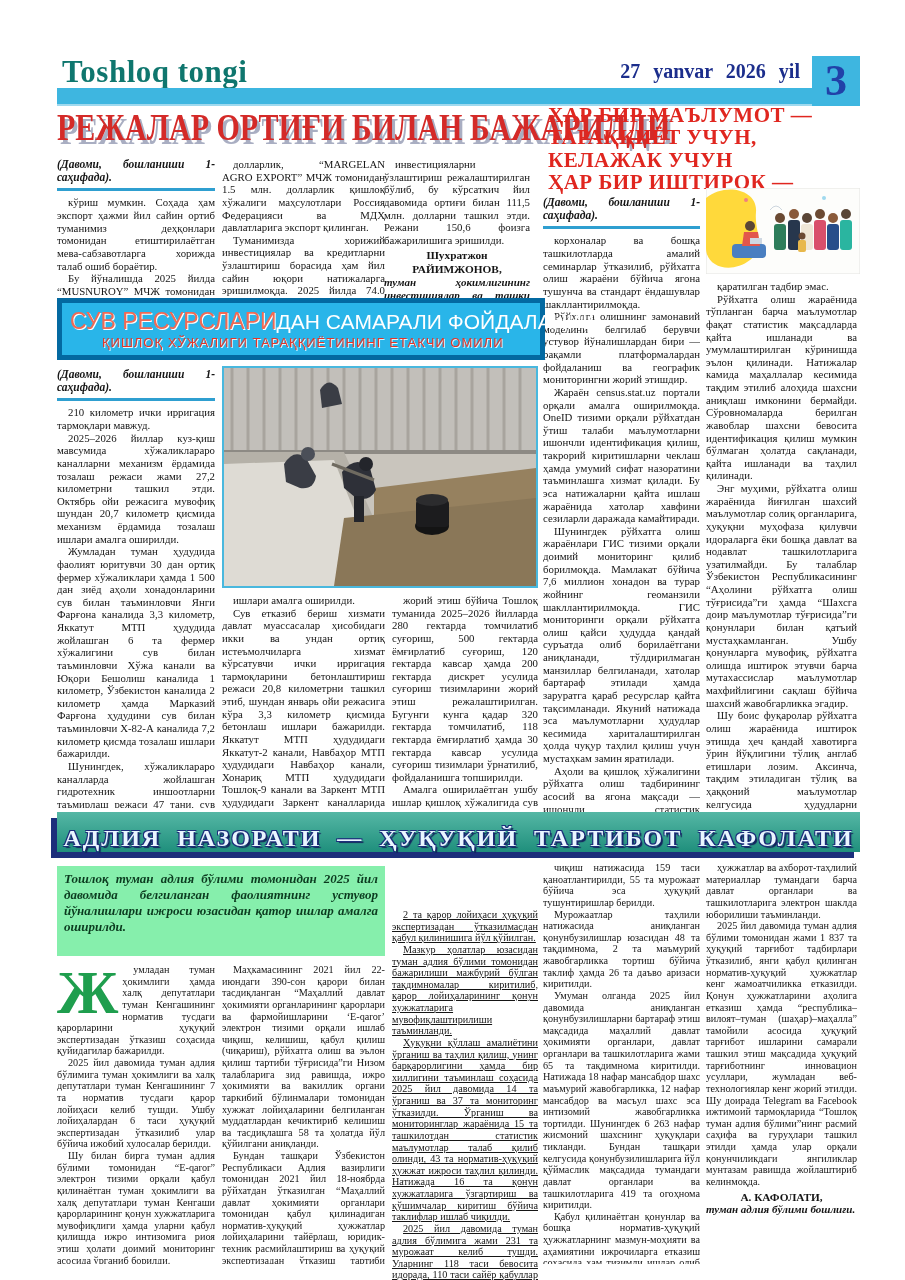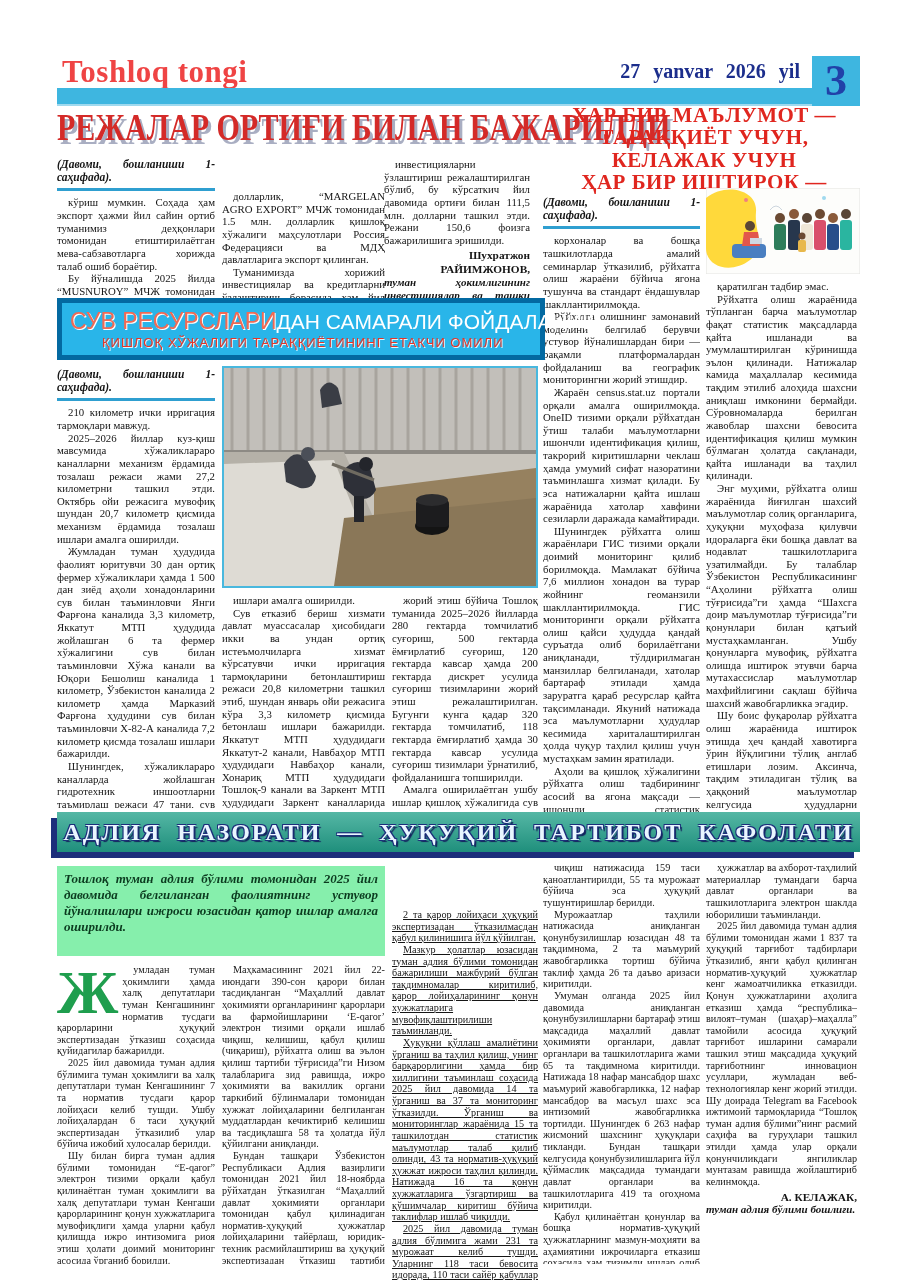--- a/index.html
+++ b/index.html
@@ -1,45 +1,45 @@
 <!DOCTYPE html>
 <html><head>
 <meta charset="utf-8">
 <style>
   html,body{margin:0;padding:0;background:#ffffff;}
   .page{position:relative;width:905px;height:1280px;background:#fff;overflow:hidden;
         font-family:"Liberation Serif",serif;color:#151515;}
   
   .masthead{position:absolute;left:62px;top:54px;font-size:31px;font-weight:bold;
-            color:#ef4444;letter-spacing:.5px;}
+            color:#0f766e;letter-spacing:.5px;}
   .header-bar{position:absolute;left:57px;top:88px;width:803px;height:16px;
               background:#3eb6e0;border-bottom:2px solid #9fd9ee;}
   .issue-date{position:absolute;left:560px;top:60px;width:240px;text-align:right;
               font-size:20px;font-weight:bold;color:#1c2e8c;word-spacing:8px;}
   .page-num-box{position:absolute;left:812px;top:56px;width:48px;height:50px;
                 background:#3eb6e0;display:flex;align-items:center;justify-content:center;}
   .page-num{font-size:44px;font-weight:bold;color:#2141a8;line-height:1;}
   
   .plans-headline{position:absolute;left:57px;top:106px;width:488px;text-align:center;
                   font-size:30px;font-weight:bold;color:#d42a28;letter-spacing:0px;
                   transform:scaleY(1.25);transform-origin:top;
                   text-shadow:3px 3px 0 #a9aec2;white-space:nowrap;}
   .cen-headline{position:absolute;left:548px;top:104px;width:312px;}
-  .cen-headline p{margin:0;padding:0;text-indent:0 !important;text-align:center;
+  .cen-headline p{margin:0;padding:0;text-indent:0 !important;text-align:left;
                   font-size:21px;font-weight:bold;color:#e0261f;line-height:1.07;
                   letter-spacing:.5px;white-space:nowrap;}
   
   .col{position:absolute;text-align:justify;font-size:10.8px;line-height:1.17;
        overflow:hidden;}
   .col p{margin:0;text-indent:11px;}
   .cont{font-weight:bold;font-style:italic;font-size:11.5px;line-height:1.15;
         margin-bottom:2px;}
   .rule{height:3px;background:#2f9fd0;margin:4px 0 5px 0;}
   .byline{margin-top:3px;}
-  .byline-name{text-align:right;font-weight:bold;font-size:11.3px;}
+  .byline-name{text-align:center;font-weight:bold;font-size:11.3px;}
   .byline-role{font-weight:bold;font-style:italic;font-size:11px;text-align:justify;}
   .bot{font-size:10.2px;line-height:1.14;}
   
   .water-banner{position:absolute;left:57px;top:298px;width:488px;height:62px;
                 background:#29b5e9;border:5px solid #0369a1;
                 font-family:"Liberation Sans",sans-serif;font-weight:normal;
                 display:flex;flex-direction:column;justify-content:center;
                 padding:2px 8px;box-sizing:border-box;}
   .wb-line1{font-size:21px;line-height:1.15;white-space:nowrap;}
   .wb-accent{color:#ef6a55;text-shadow:1px 1px 0 #ffffff;font-size:23px;}
@@ -47,21 +47,21 @@
   .wb-line2{font-size:13px;color:#e53528;letter-spacing:1px;white-space:nowrap;
             text-shadow:1px 1px 0 rgba(255,255,255,.85);margin-left:32px;}
   
   .photo{position:absolute;left:222px;top:366px;width:316px;height:222px;
          border:2px solid #49b8de;box-sizing:border-box;}
   .illus{position:absolute;left:706px;top:188px;width:154px;height:86px;}
   
   .justice-banner{position:absolute;left:57px;top:812px;width:803px;height:40px;
                   background:linear-gradient(180deg,#55b7a5,#1f8f7c);
                   box-shadow:-6px 6px 0 #1c2e7b;
-                  display:flex;align-items:center;justify-content:center;}
+                  display:flex;align-items:flex-end;justify-content:center;}
   .justice-banner span{font-size:24px;font-weight:bold;color:#e9f6ff;
                        letter-spacing:2px;word-spacing:8px;white-space:nowrap;
                        text-shadow:-1px -1px 0 #1c2e7b,1px -1px 0 #1c2e7b,
                                    -1px 1px 0 #1c2e7b,2px 2px 1px #14235e;}
   .lead-box{position:absolute;left:57px;top:866px;width:328px;height:90px;
             background:#86efac;box-sizing:border-box;padding:5px 7px;
             font-size:13px;font-weight:bold;font-style:italic;color:#0b3b1f;
             text-align:justify;line-height:1.22;}
   .dropcap{float:left;font-size:62px;line-height:.8;font-weight:bold;color:#1f9e4e;
            padding:4px 4px 0 0;}
@@ -81,21 +81,21 @@
   <div class="plans-headline">РЕЖАЛАР ОРТИҒИ  БИЛАН  БАЖАРИЛДИ</div>
 
   <div class="col" style="left:57px;top:158px;width:158px;height:140px;">
     <div class="cont">(Давоми, бошланиши 1-саҳифада).</div>
     <div class="rule"></div>
     <div>
         <p>кўриш мумкин. Соҳада ҳам экспорт ҳажми йил сайин ортиб туманимиз деҳқонлари томонидан етиштирилаётган мева-сабзавотларга хорижда талаб ошиб бораётир.</p>
         <p>Бу йўналишда 2025 йилда “MUSNUROY” МЧЖ томонидан 2.9 млн.</p>
       </div>
   </div>
-  <div class="col" style="left:222px;top:158px;width:163px;height:140px;margin-top:32px;">
+  <div class="col" style="left:222px;top:158px;width:163px;height:140px;">
     <div>
         <p>долларлик, “MARGELAN AGRO EXPORT” МЧЖ томонидан 1.5 млн. долларлик қишлоқ хўжалиги маҳсулотлари Россия Федерацияси ва МДҲ давлатларига экспорт қилинган.</p>
         <p>Туманимизда хорижий инвестициялар ва кредитларни ўзлаштириш борасида ҳам йил сайин юқори натижаларга эришилмоқда. 2025 йилда 74.0 млн. доллар хорижий</p>
       </div>
   </div>
   <div class="col" style="left:384px;top:158px;width:146px;height:140px;">
     <div>
         <p>инвестицияларни ўзлаштириш режалаштирилган бўлиб, бу кўрсаткич йил давомида ортиғи билан 111,5 млн. долларни ташкил этди. Режани 150,6 фоизга бажарилишига эришилди.</p>
       </div>
     <div class="byline">
@@ -270,18 +270,18 @@
         <p>Умуман олганда 2025 йил давомида аниқланган қонунбузилишларни бартараф этиш мақсадида маҳаллий давлат ҳокимияти органлари, давлат органлари ва ташкилотларига жами 65 та тақдимнома киритилди. Натижада 18 нафар мансабдор шахс маъмурий жавобгарликка, 12 нафар мансабдор ва масъул шахс эса интизомий жавобгарликка тортилди. Шунингдек 6 263 нафар жисмоний шахснинг ҳуқуқлари тикланди. Бундан ташқари келгусида қонунбузилишларига йўл қўймаслик мақсадида тумандаги давлат органлари ва ташкилотларига 419 та огоҳнома киритилди.</p>
         <p>Қабул қилинаётган қонунлар ва бошқа норматив-ҳуқуқий ҳужжатларнинг мазмун-моҳияти ва аҳамиятини ижрочиларга етказиш соҳасида ҳам тизимли ишлар олиб борилиб норматив-ҳуқуқий</p>
       </div>
   </div>
   <div class="col bot" style="left:706px;top:862px;width:151px;height:402px;">
     <div>
         <p>ҳужжатлар ва ахборот-таҳлилий материаллар тумандаги барча давлат органлари ва ташкилотларига электрон шаклда юборилиши таъминланди.</p>
         <p>2025 йил давомида туман адлия бўлими томонидан жами 1 837 та ҳуқуқий тарғибот тадбирлари ўтказилиб, янги қабул қилинган норматив-ҳуқуқий ҳужжатлар кенг жамоатчиликка етказилди. Қонун ҳужжатларини аҳолига етказиш ҳамда “республика–вилоят–туман (шаҳар)–маҳалла” тамойили асосида ҳуқуқий тарғибот ишларини самарали ташкил этиш мақсадида ҳуқуқий тарғиботнинг инновацион усуллари, жумладан веб-технологиялар кенг жорий этилди. Шу доирада Telegram ва Facebook ижтимоий тармоқларида “Тошлоқ туман адлия бўлими”нинг расмий саҳифа ва гуруҳлари ташкил этилди ҳамда улар орқали қонунчиликдаги янгиликлар мунтазам равишда жойлаштириб келинмоқда.</p>
       </div>
     <div class="byline">
-      <div class="byline-name">А. КЕЛАЖАК,</div>
+      <div class="byline-name">А. КАФОЛАТИ,</div>
       <div class="byline-role">туман адлия бўлими бошлиғи.</div>
     </div>
   </div>
 
 </div>
 
 </body></html>

